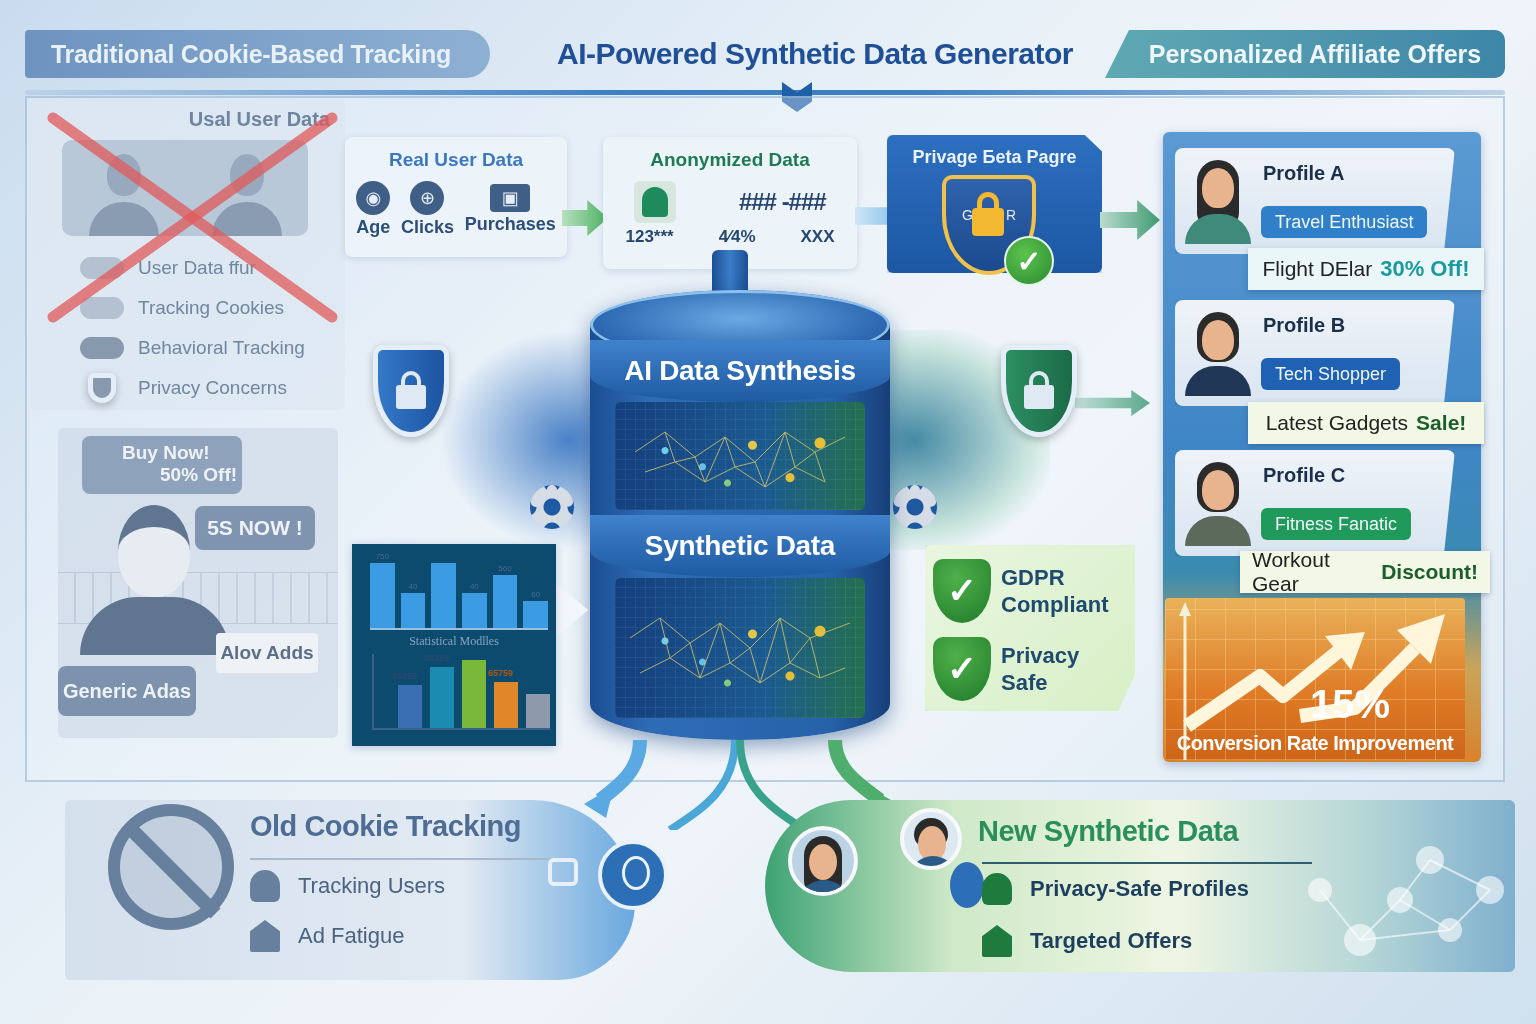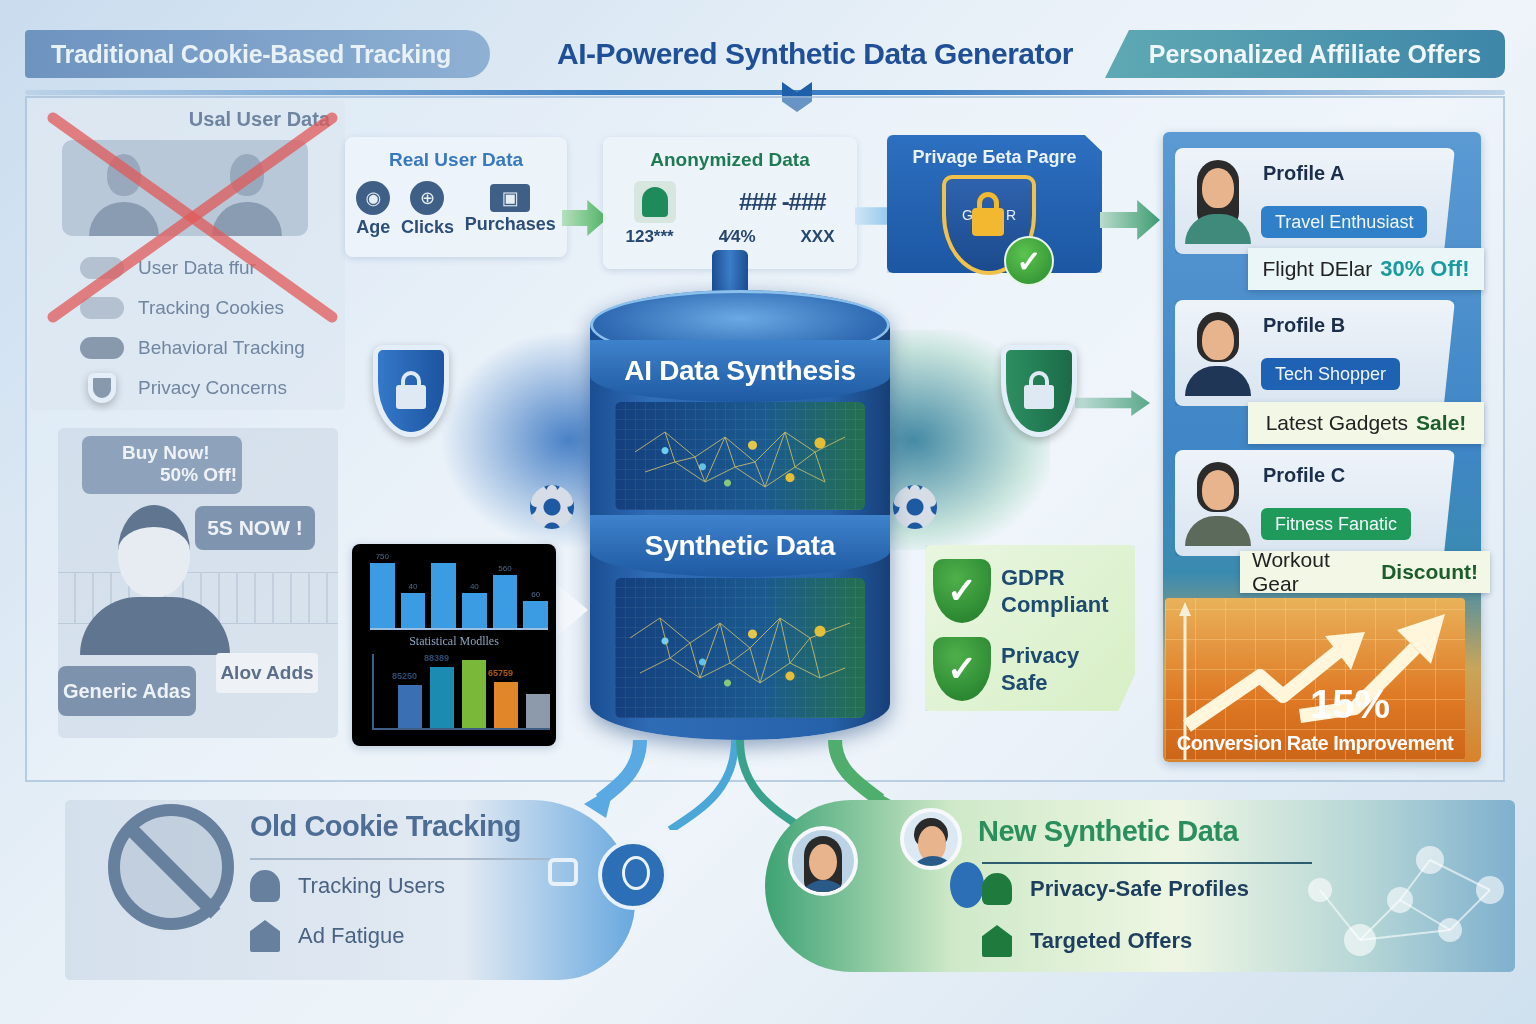--- a/index.html
+++ b/index.html
@@ -120,21 +120,21 @@
   }
   .ad-track {
     left: 58px; top: 572px; width: 280px; height: 52px;
     border-top: 1px solid #a9bacd; border-bottom: 1px solid #a9bacd;
     background: repeating-linear-gradient(90deg, transparent 0 16px, rgba(140,160,185,.5) 16px 18px);
     opacity: .55;
   }
   .ad-alov {
     left: 216px; top: 633px; width: 102px; height: 40px;
     background: #eef2f6; color: #5b6f89; font-size: 19px; font-weight: bold;
-    display: flex; align-items: center; justify-content: center; border-radius: 4px; margin-top: 20px;
+    display: flex; align-items: center; justify-content: center; border-radius: 4px;
   }
   .ad-generic {
     left: 58px; top: 666px; width: 138px; height: 50px;
     font-size: 20px; display: flex; align-items: center; justify-content: center;
     background: #7d93ad;
   }
 
   
   .card {
     background: rgba(236,243,250,.95);
@@ -288,21 +288,21 @@
   .gear-r { left: 893px; top: 485px; }
   .arrow-side-r {
     left: 1075px; top: 390px; width: 75px; height: 26px;
     background: linear-gradient(90deg, rgba(90,170,140,.3), #5aa88a);
     clip-path: polygon(0 30%, 75% 30%, 75% 0, 100% 50%, 75% 100%, 75% 70%, 0 70%);
   }
 
   
   .stats-panel {
     left: 352px; top: 544px; width: 204px; height: 202px;
-    background: #000000; border-radius: 8px;
+    background: #0c4a6e; border-radius: 0;
     box-shadow: 0 2px 8px rgba(40,80,130,.25);
   }
   .stats-pointer {
     left: 552px; top: 580px; width: 36px; height: 60px;
     background: #f3f7fb; clip-path: polygon(0 0, 100% 50%, 0 100%);
   }
   .bars-top {
     position: absolute; left: 18px; top: 16px; width: 178px; height: 70px;
     display: flex; align-items: flex-end; gap: 6px; border-bottom: 2px solid #9bbfe0;
   }

